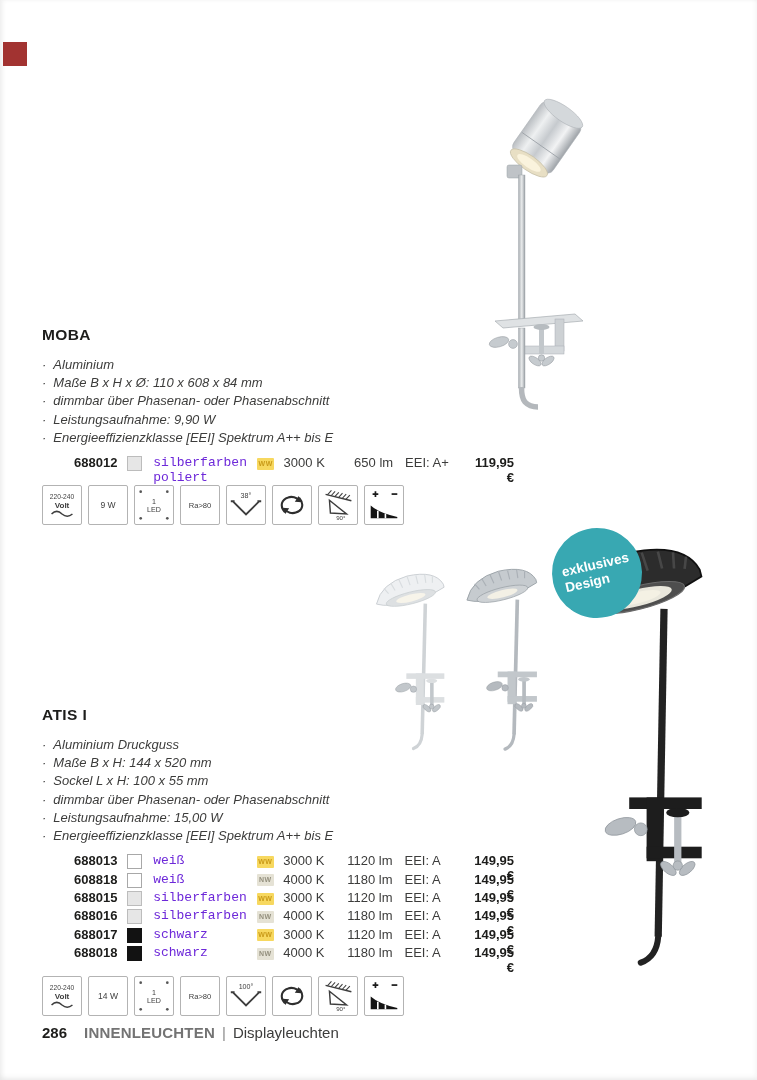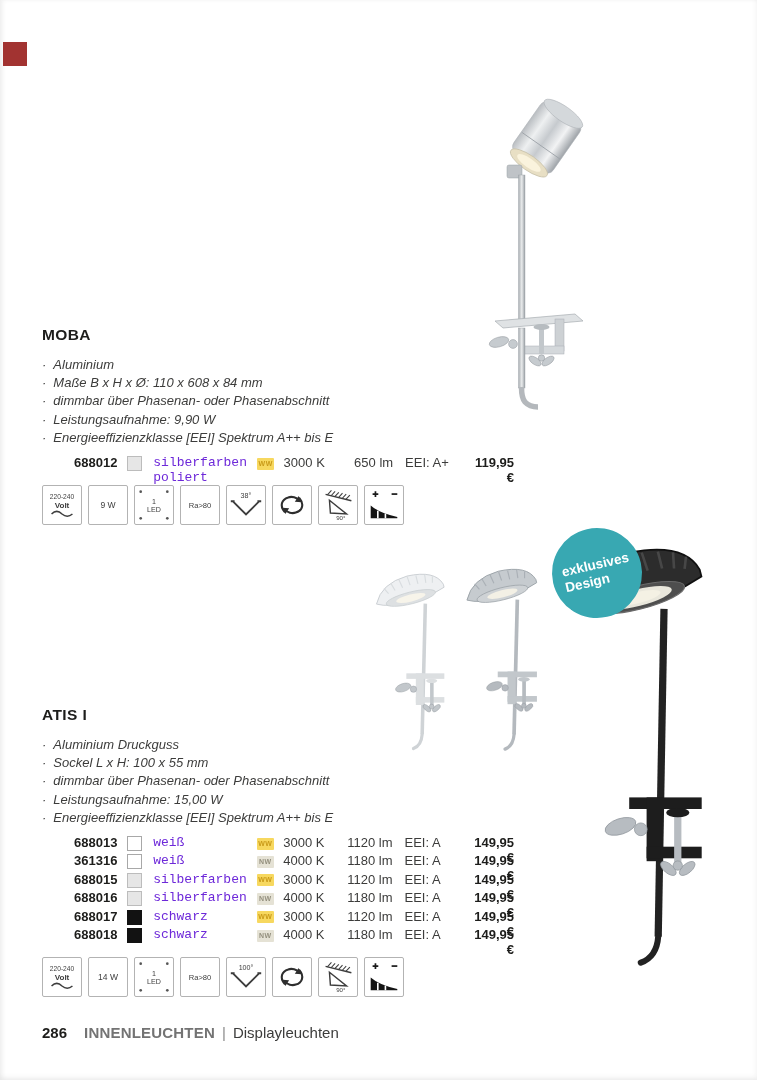--- a/index.html
+++ b/index.html
@@ -294,38 +294,39 @@
           <path d="M13.5,34 V26 M21.5,34 V29" stroke="#fff" stroke-width="1.7"></path>
         </svg>
       </div>
     </div>
   </div>
 
   <div class="sec sec-atis">
     <h2 class="prod-title">ATIS I</h2>
     <div class="bullets">
       <div class="b">Aluminium Druckguss</div>
+      <div class="b">Maße B x H: 144 x 520 mm</div>
       <div class="b">Sockel L x H: 100 x 55 mm</div>
       <div class="b">dimmbar über Phasenan- oder Phasenabschnitt</div>
       <div class="b">Leistungsaufnahme: 15,00 W</div>
       <div class="b">Energieeffizienzklasse [EEI] Spektrum A++ bis E</div>
     </div>
     <div class="rows">
       <div class="prow">
         <span class="c-art">688013</span>
         <span class="c-sw"><span class="swatch" data-swatch="white"></span></span>
         <span class="c-color">weiß</span>
         <span class="c-badge"><span class="badge" data-badge="ww">WW</span></span>
         <span class="c-kelvin">3000 K</span>
         <span class="c-lumen">1120 lm</span>
         <span class="c-eei">EEI: A</span>
         <span class="c-price">149,95 €</span>
       </div>
       <div class="prow">
-        <span class="c-art">361316</span>
+        <span class="c-art">608818</span>
         <span class="c-sw"><span class="swatch" data-swatch="white"></span></span>
         <span class="c-color">weiß</span>
         <span class="c-badge"><span class="badge" data-badge="nw">NW</span></span>
         <span class="c-kelvin">4000 K</span>
         <span class="c-lumen">1180 lm</span>
         <span class="c-eei">EEI: A</span>
         <span class="c-price">149,95 €</span>
       </div>
       <div class="prow">
         <span class="c-art">688015</span>

